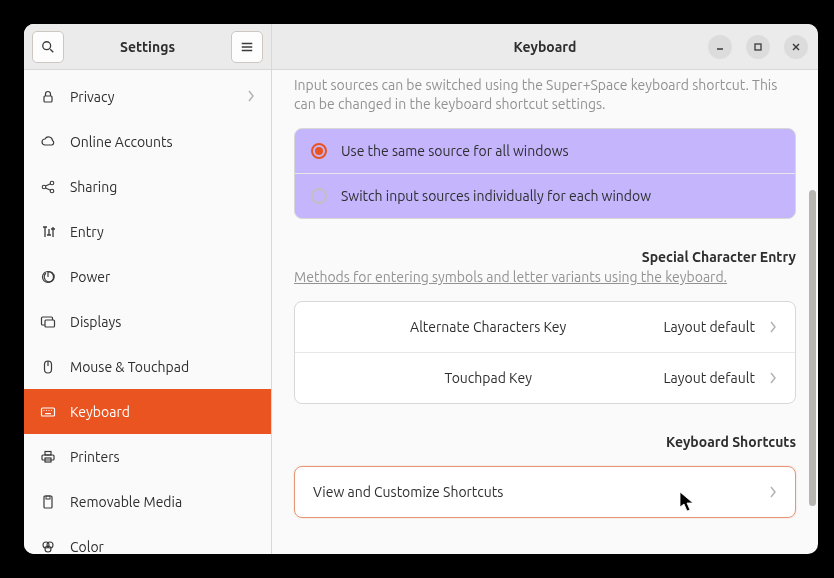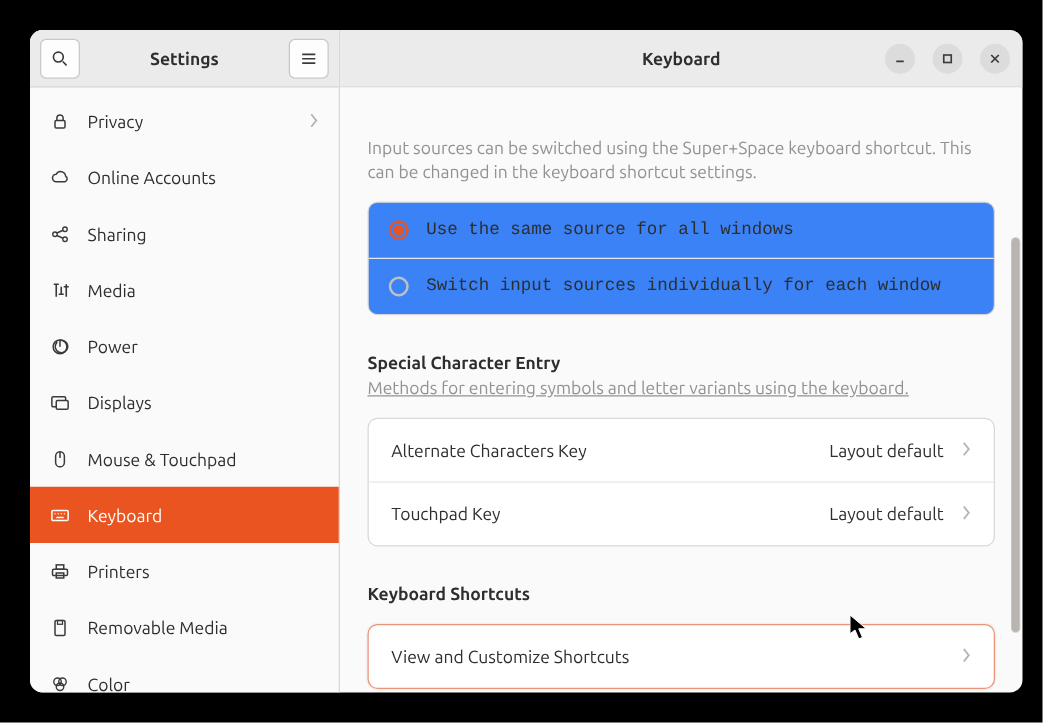--- a/index.html
+++ b/index.html
@@ -124,34 +124,32 @@
       display: flex;
       align-items: center;
       justify-content: center;
       cursor: pointer;
     }
     .main-scroll {
       flex: 1;
       overflow-y: auto;
       padding: 0 22px 20px 22px;
       position: relative;
-      margin-top: 33px;
     }
     .desc-text {
       color: #929292;
       font-size: 14px;
       line-height: 1.35;
       margin-top: 6px;
     }
     .radio-group {
       margin-top: 14px;
       border: 1px solid #d8d8d8;
       border-radius: 8px;
-      background: #3b82f6;
-      font-family: Liberation Mono, monospace;
+      background: #c4b5fd;
     }
     .radio-row {
       display: flex;
       align-items: center;
       padding: 14px 16px;
       cursor: pointer;
     }
     .radio-row + .radio-row { border-top: 1px solid #e8e8e8; }
     .radio {
       width: 16px;
@@ -172,32 +170,34 @@
       width: 8px; height: 8px;
       background: #e95420;
       border-radius: 50%;
     }
     .radio-label { font-size: 14px; color: #2e2e2e; }
     .section-header {
       margin-top: 30px;
       font-weight: 700;
       font-size: 14px;
       color: #2e2e2e;
+      text-align: right;
     }
     .section-desc {
       color: #929292;
       font-size: 14px;
       margin-top: 4px;
       text-decoration: underline;
     }
     .list-group {
       margin-top: 16px;
       border: 1px solid #d8d8d8;
       border-radius: 8px;
       background: #fff;
+      text-align: center;
     }
     .list-row {
       display: flex;
       align-items: center;
       padding: 16px 18px;
       cursor: pointer;
     }
     .list-row + .list-row { border-top: 1px solid #e8e8e8; }
     .list-label { flex: 1; font-size: 14px; color: #2e2e2e; }
     .list-value { font-size: 14px; color: #2e2e2e; margin-right: 14px; }
@@ -289,21 +289,21 @@
           </span>
         <span class="sidebar-label">Sharing</span>
       </div>
       <div class="sidebar-item">
         <span class="sidebar-icon">
             <svg width="16" height="16" viewBox="0 0 16 16">
               <path d="M5 3v10M9 5v6M13 3v10" fill="none" stroke="#3a3a3a" stroke-width="1.3"></path>
               <path d="M3 3h4M7 11h4M11 5h4" fill="none" stroke="#3a3a3a" stroke-width="1.3"></path>
             </svg>
           </span>
-        <span class="sidebar-label">Media</span>
+        <span class="sidebar-label">Entry</span>
       </div>
       <div class="sidebar-item">
         <span class="sidebar-icon">
             <svg width="16" height="16" viewBox="0 0 16 16">
               <circle cx="8" cy="8" r="5.5" fill="none" stroke="#3a3a3a" stroke-width="1.2"></circle>
               <path d="M8 2.5v5M5.5 4.5A5 5 0 108 3" fill="none" stroke="#3a3a3a" stroke-width="1.2" stroke-linecap="round"></path>
             </svg>
           </span>
         <span class="sidebar-label">Power</span>
       </div>

